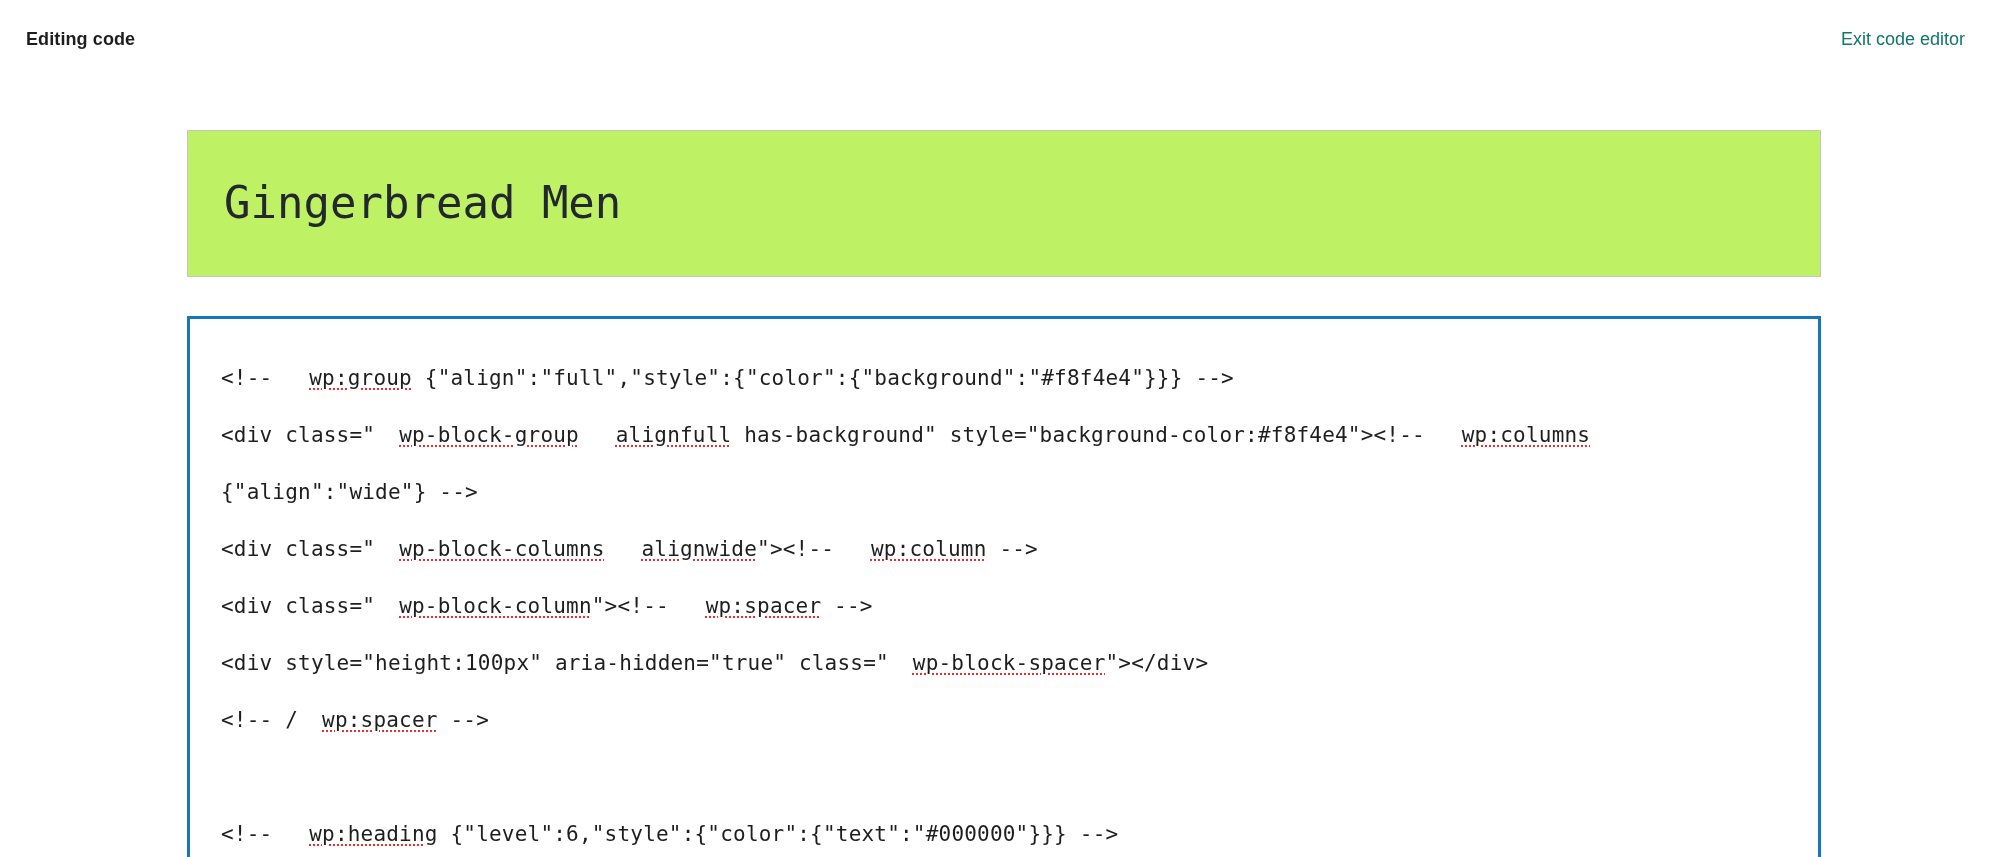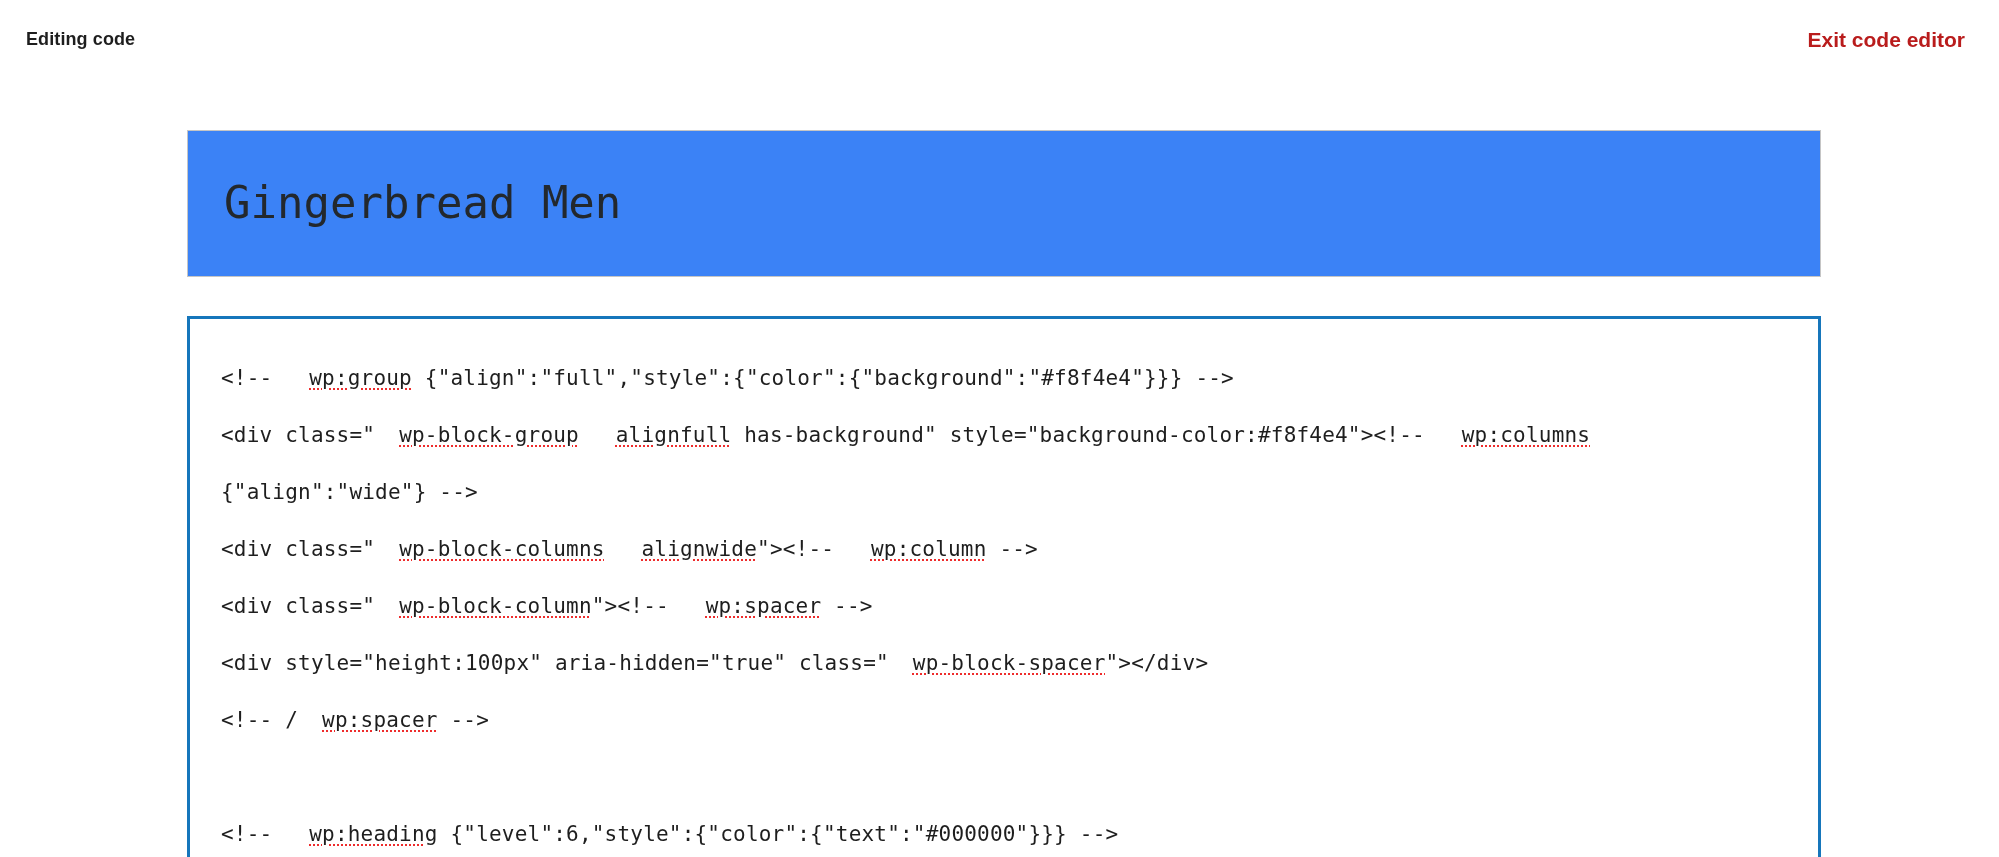--- a/index.html
+++ b/index.html
@@ -40,23 +40,23 @@
   }
   .topbar-title {
     font-size: 18px;
     font-weight: 700;
     letter-spacing: 0.1px;
     color: #1e1e1e;
     line-height: 1;
     white-space: nowrap;
   }
   .topbar-exit {
-    font-size: 21px;
-    font-weight: 700;
-    color: #b91c1c;
+    font-size: 18px;
+    font-weight: 400;
+    color: #0f766e;
     text-decoration: none;
     line-height: 1;
     white-space: nowrap;
     cursor: pointer;
     background: none;
     border: none;
     padding: 4px 6px;
     font-family: "Liberation Sans", sans-serif;
   }
 
@@ -67,21 +67,21 @@
     top: 130px;
     width: 1634px;
   }
 
   
   .title-box {
     box-sizing: border-box;
     width: 1634px;
     height: 147px;
     border: 1px solid #c5c5c5;
-    background: #3b82f6;
+    background: #bef264;
     display: flex;
     align-items: center;
     padding: 0 36px;
   }
   .title-text {
     font-family: "DejaVu Sans Mono", "Liberation Mono", monospace;
     font-size: 44px;
     font-weight: 400;
     color: #23282d;
     letter-spacing: 0px;

